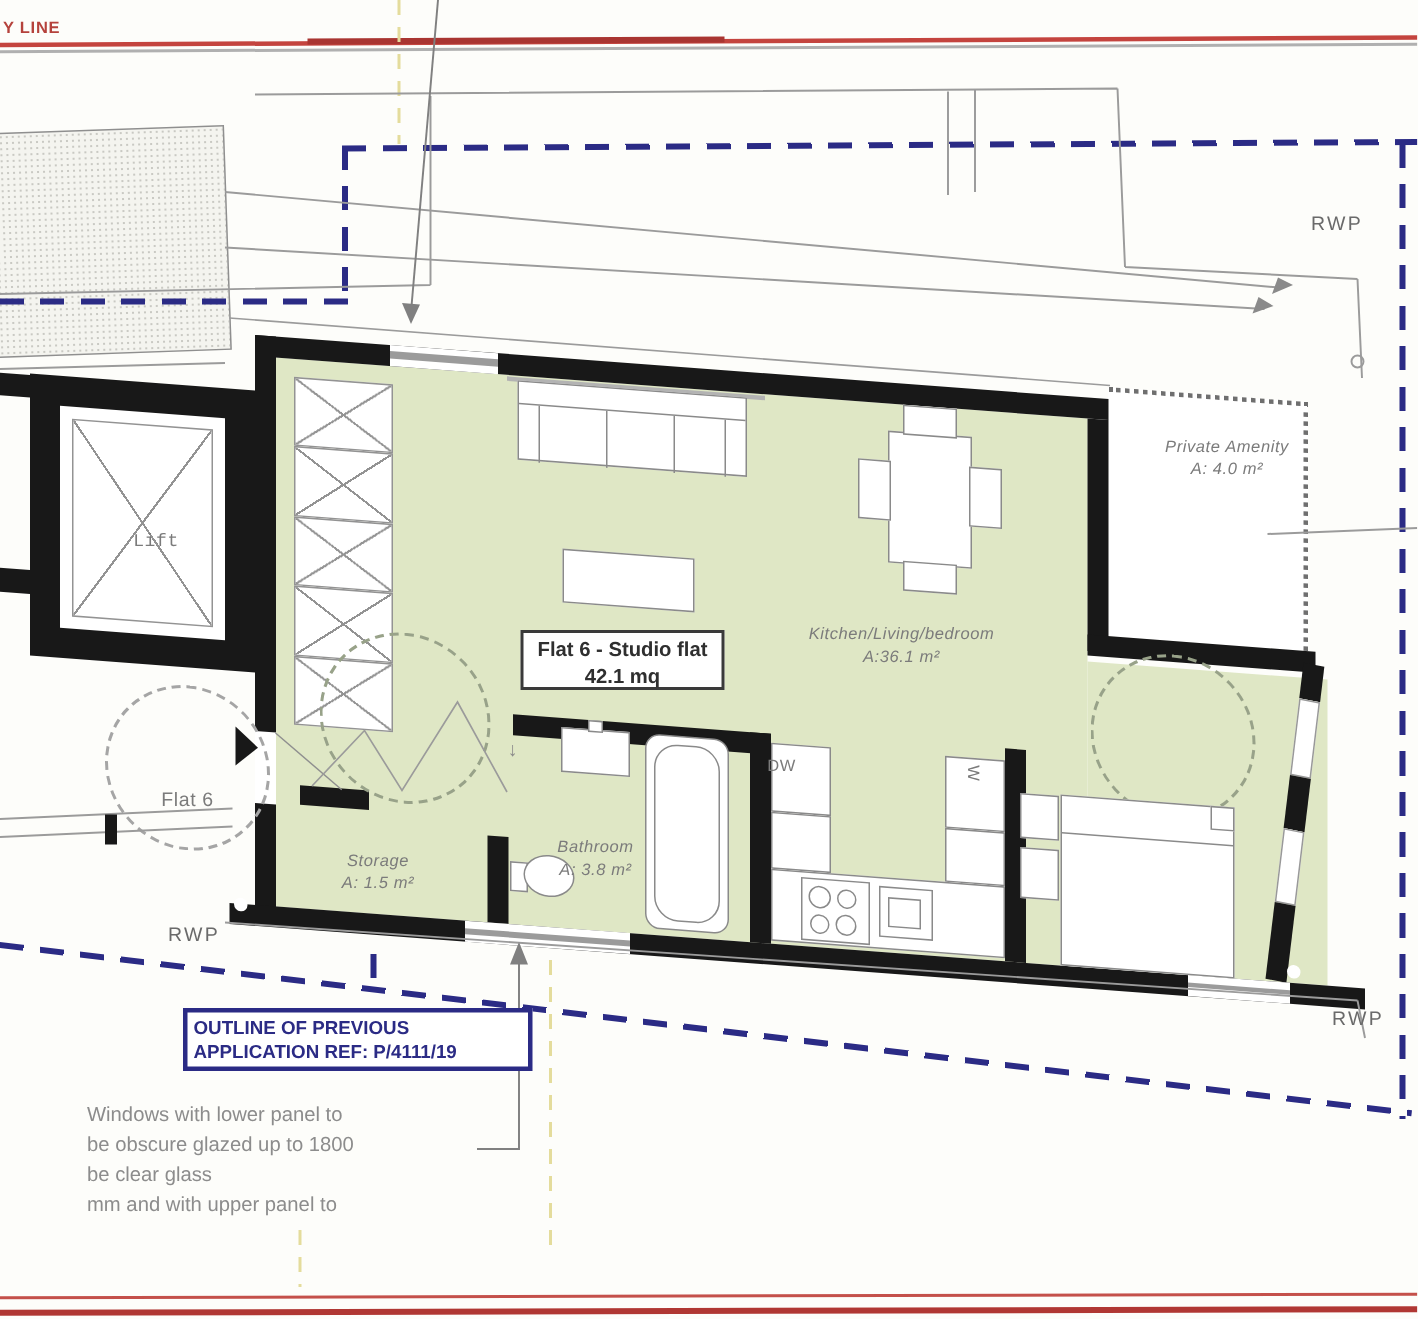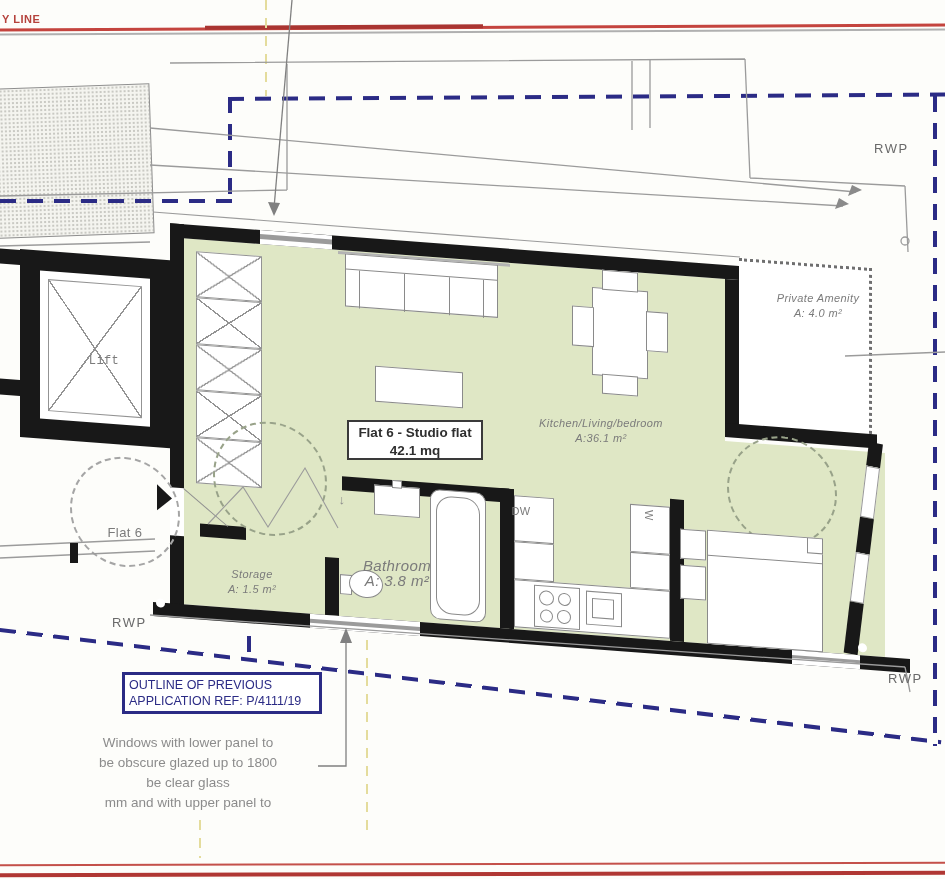--- a/index.html
+++ b/index.html
@@ -180,21 +180,21 @@
   <div class="lbl" style="left:74px;top:354px;width:60px;font-size:12px;font-family:Liberation Mono, monospace;">
     <span>Lift</span>
   </div>
   <div class="lbl" style="left:85px;top:493px;width:80px;font-size:13px;margin-top:32px;">
     <span>Flat 6</span>
   </div>
   <div class="lbl" style="left:202px;top:567px;width:100px;font-size:11px;text-align:center;">
     <span class="sub">Storage</span>
     <span class="sub">A: 1.5 m²</span>
   </div>
-  <div class="lbl" style="left:347px;top:558px;width:100px;font-size:15px;">
+  <div class="lbl" style="left:347px;top:558px;width:100px;font-size:11px;">
     <span class="sub">Bathroom</span>
     <span class="sub">A: 3.8 m²</span>
   </div>
   <div class="lbl" style="left:332px;top:492px;width:20px;font-size:13px;color:#8a8a8a;">↓</div>
   <div class="lbl" style="left:521px;top:416px;width:160px;font-size:11px;">
     <span class="sub">Kitchen/Living/bedroom</span>
     <span class="sub">A:36.1 m²</span>
   </div>
   <div class="lbl" style="left:758px;top:291px;width:120px;font-size:11px;">
     <span class="sub">Private Amenity</span>
@@ -205,25 +205,25 @@
 
   <div class="abs" style="left:347px;top:420px;width:136px;height:40px;background:#fff;border:2px solid #3a3a3a;text-align:center;color:#2f2f2f;font-weight:bold;font-size:13.5px;line-height:18px;padding-top:2px;box-sizing:border-box;">
     <span style="display:block;">Flat 6 - Studio flat</span>
     <span style="display:block;">42.1 mq</span>
   </div>
 
   <div class="rwp" style="left:874px;top:141px;">RWP</div>
   <div class="rwp" style="left:888px;top:671px;">RWP</div>
   <div class="rwp" style="left:112px;top:615px;">RWP</div>
 
-  <div class="abs" style="left:122px;top:672px;width:200px;background:#fff;border:3px solid #2b2b85;color:#2b2b85;font-weight:normal;font-size:12.5px;line-height:16px;padding:2px 4px;box-sizing:border-box;">
+  <div class="abs" style="left:122px;top:672px;width:233px;background:#fff;border:3px solid #2b2b85;color:#2b2b85;font-weight:bold;font-size:12.5px;line-height:16px;padding:2px 4px;box-sizing:border-box;">
     <span style="display:block;">OUTLINE OF PREVIOUS</span>
     <span style="display:block;">APPLICATION REF: P/4111/19</span>
   </div>
 
-  <div class="abs" style="left:58px;top:733px;width:260px;text-align:center;color:#8c8c8c;font-size:13.5px;line-height:20px;">
+  <div class="abs" style="left:58px;top:733px;width:260px;text-align:left;color:#8c8c8c;font-size:13.5px;line-height:20px;">
     <span style="display:block;">Windows with lower panel to</span>
     <span style="display:block;">be obscure glazed up to 1800</span>
     <span style="display:block;">be clear glass</span>
     <span style="display:block;">mm and with upper panel to</span>
   </div>
 
 </div>
 
 </body></html>

